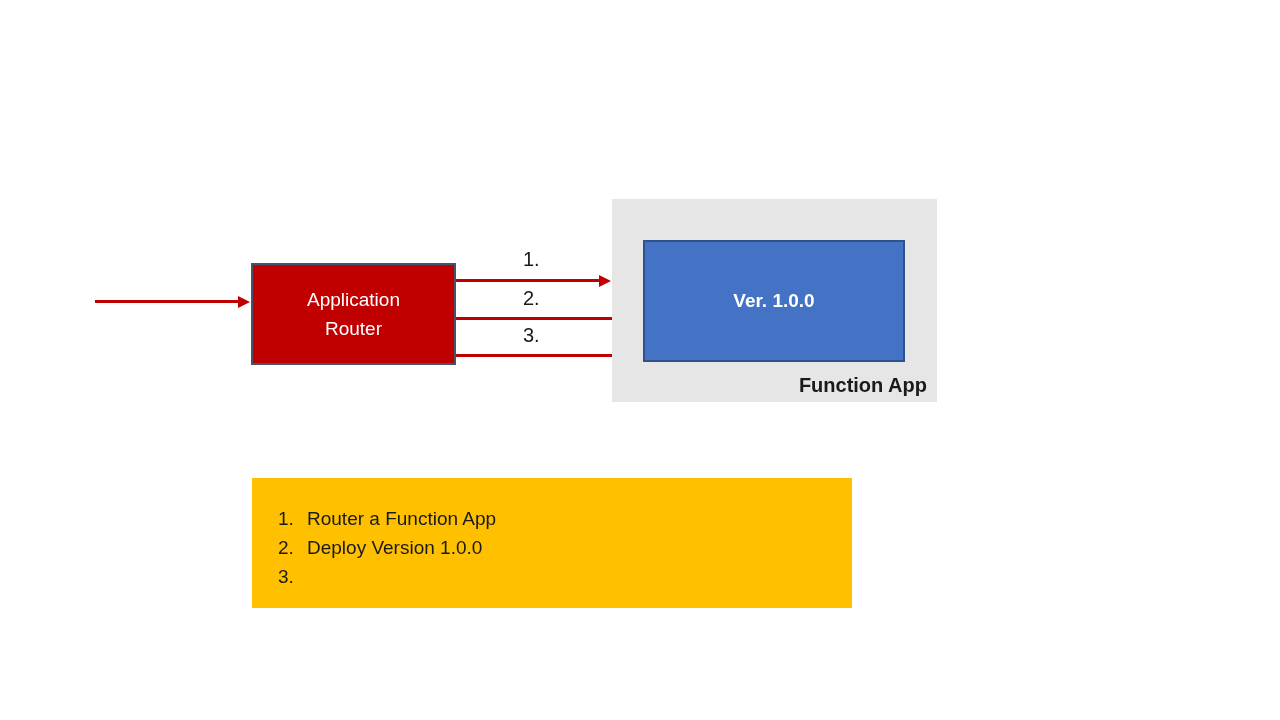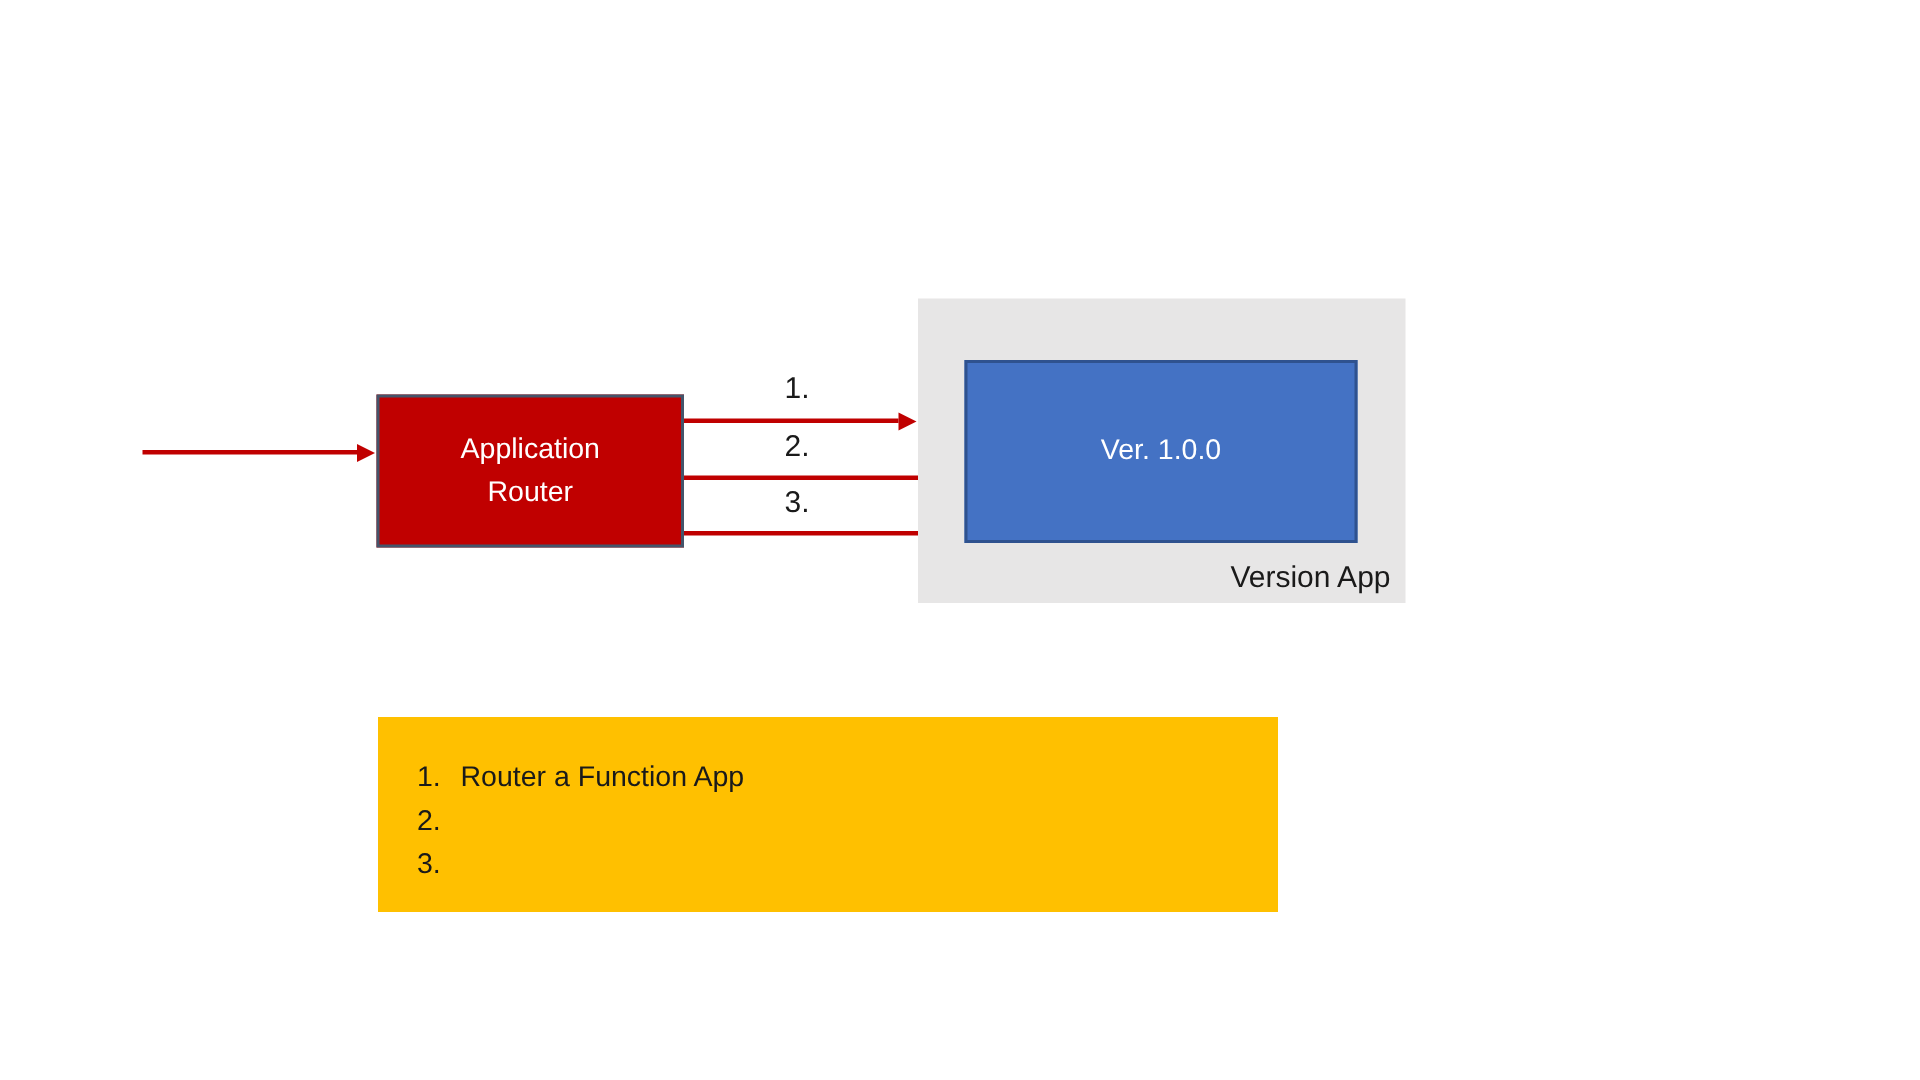--- a/index.html
+++ b/index.html
@@ -79,20 +79,21 @@
   }
 
   
   .function-app {
     position: absolute;
     left: 612px;
     top: 199px;
     width: 325px;
     height: 203px;
     background: var(--gray);
+    font-weight: bold;
   }
   .version-box {
     position: absolute;
     left: 31px;
     top: 41px;
     width: 262px;
     height: 122px;
     background: var(--blue);
     border: 2px solid var(--blue_border);
     display: flex;
@@ -149,29 +150,30 @@
   <div class="arrow arrow-3"></div>
 
   <div class="arrow-label arrow-label-1">1.</div>
   <div class="arrow-label arrow-label-2">2.</div>
   <div class="arrow-label arrow-label-3">3.</div>
 
   <div class="function-app">
     <div class="version-box">
       <span class="label">Ver. 1.0.0</span>
     </div>
-    <div class="function-app-label">Version App</div>
+    <div class="function-app-label">Function App</div>
   </div>
 
   <div class="legend">
     <div class="legend-row">
       <span class="num">1.</span>
       <span class="txt">Router a Function App</span>
     </div>
     <div class="legend-row">
       <span class="num">2.</span>
+      <span class="txt">Deploy Version 1.0.0</span>
     </div>
     <div class="legend-row">
       <span class="num">3.</span>
     </div>
   </div>
 
 </div>
 
 </body></html>

